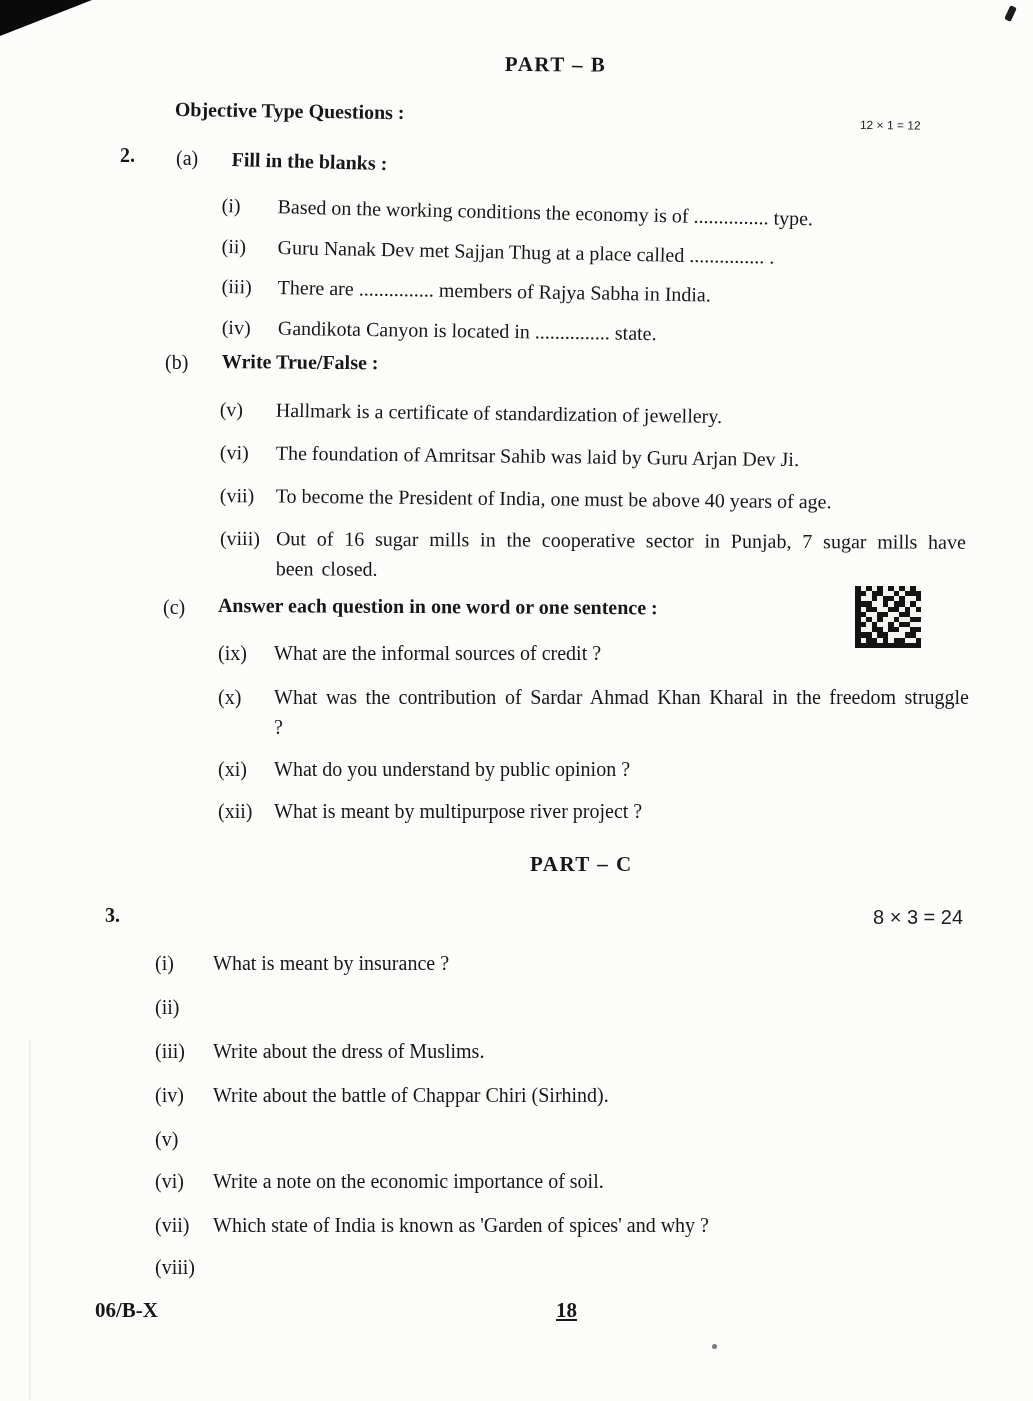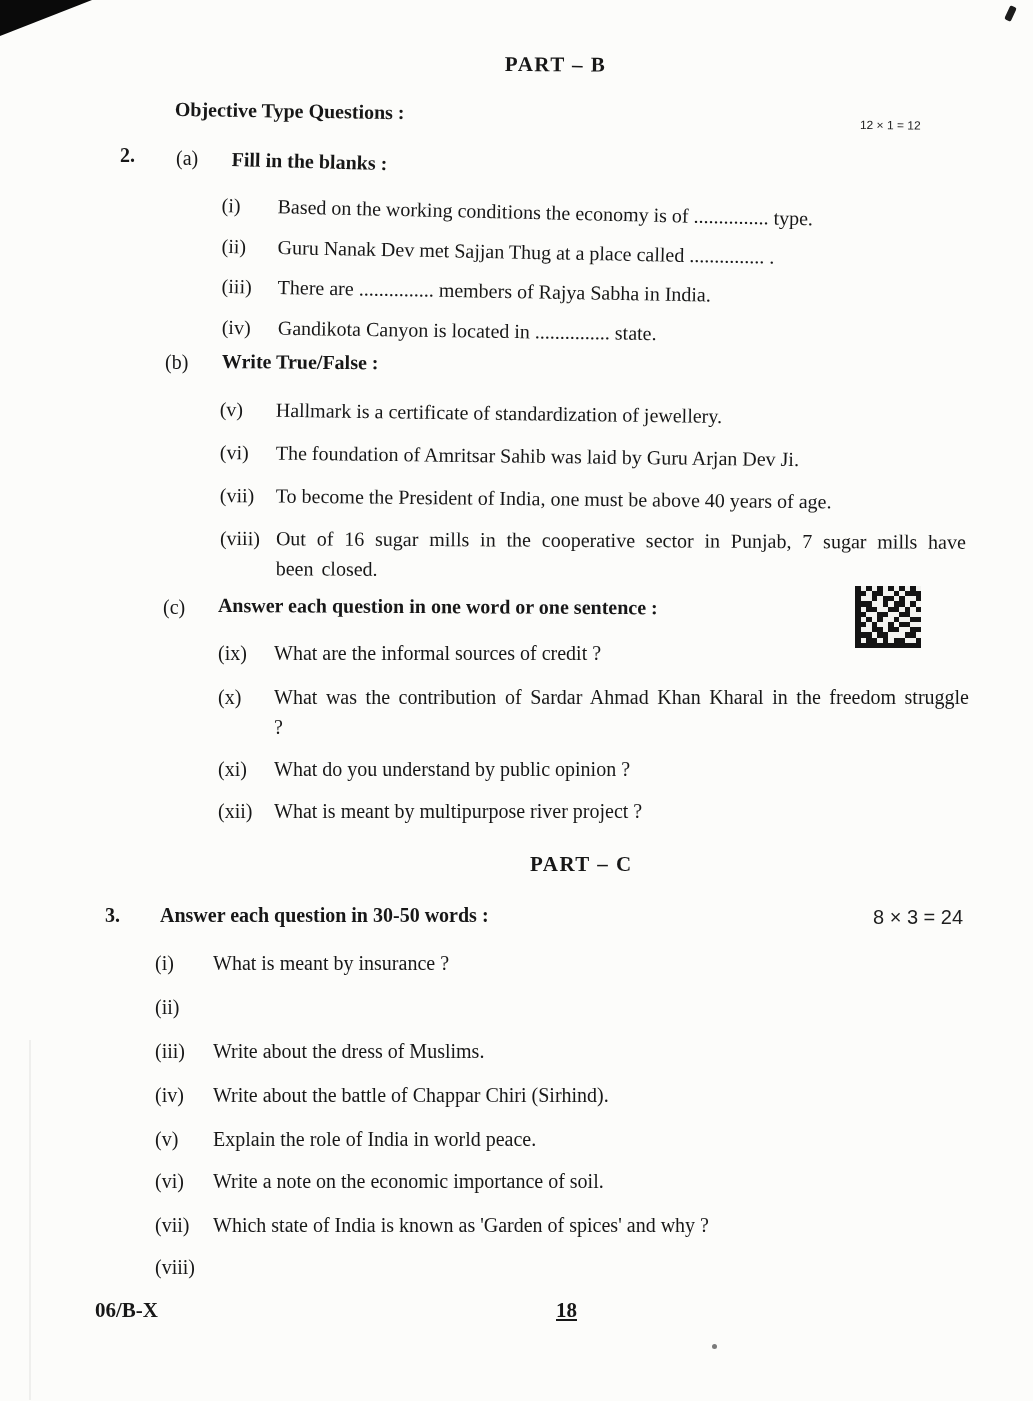--- a/index.html
+++ b/index.html
@@ -285,41 +285,39 @@
     <span class="txt">What do you understand by public opinion ?</span>
   </div>
   <div class="item" style="left:218px; top:796px;">
     <span class="num">(xii)</span>
     <span class="txt">What is meant by multipurpose river project ?</span>
   </div>
 
   <div class="abs part-title" style="left:490px; top:852px;margin-left:40px;">PART – C</div>
 
   <div class="abs qnum" style="left:105px; top:904px;">3.</div>
-  <div class="abs heading" style="left:160px; top:904px;">Answer each question in 30-50 words :</div>
   <div class="abs marks" style="left:873px; top:906px; font-size:20px;">8 × 3 = 24</div>
 
   <div class="item partc" style="left:155px; top:948px;">
     <span class="num">(i)</span>
     <span class="txt">What is meant by insurance ?</span>
   </div>
   <div class="item partc" style="left:155px; top:992px;">
     <span class="num">(ii)</span>
   </div>
   <div class="item partc" style="left:155px; top:1036px;">
     <span class="num">(iii)</span>
     <span class="txt">Write about the dress of Muslims.</span>
   </div>
   <div class="item partc" style="left:155px; top:1080px;">
     <span class="num">(iv)</span>
     <span class="txt">Write about the battle of Chappar Chiri (Sirhind).</span>
   </div>
   <div class="item partc" style="left:155px; top:1124px;">
     <span class="num">(v)</span>
-    <span class="txt">Explain the role of India in world peace.</span>
   </div>
   <div class="item partc" style="left:155px; top:1166px;">
     <span class="num">(vi)</span>
     <span class="txt">Write a note on the economic importance of soil.</span>
   </div>
   <div class="item partc" style="left:155px; top:1210px;">
     <span class="num">(vii)</span>
     <span class="txt">Which state of India is known as 'Garden of spices' and why ?</span>
   </div>
   <div class="item partc" style="left:155px; top:1252px;">

